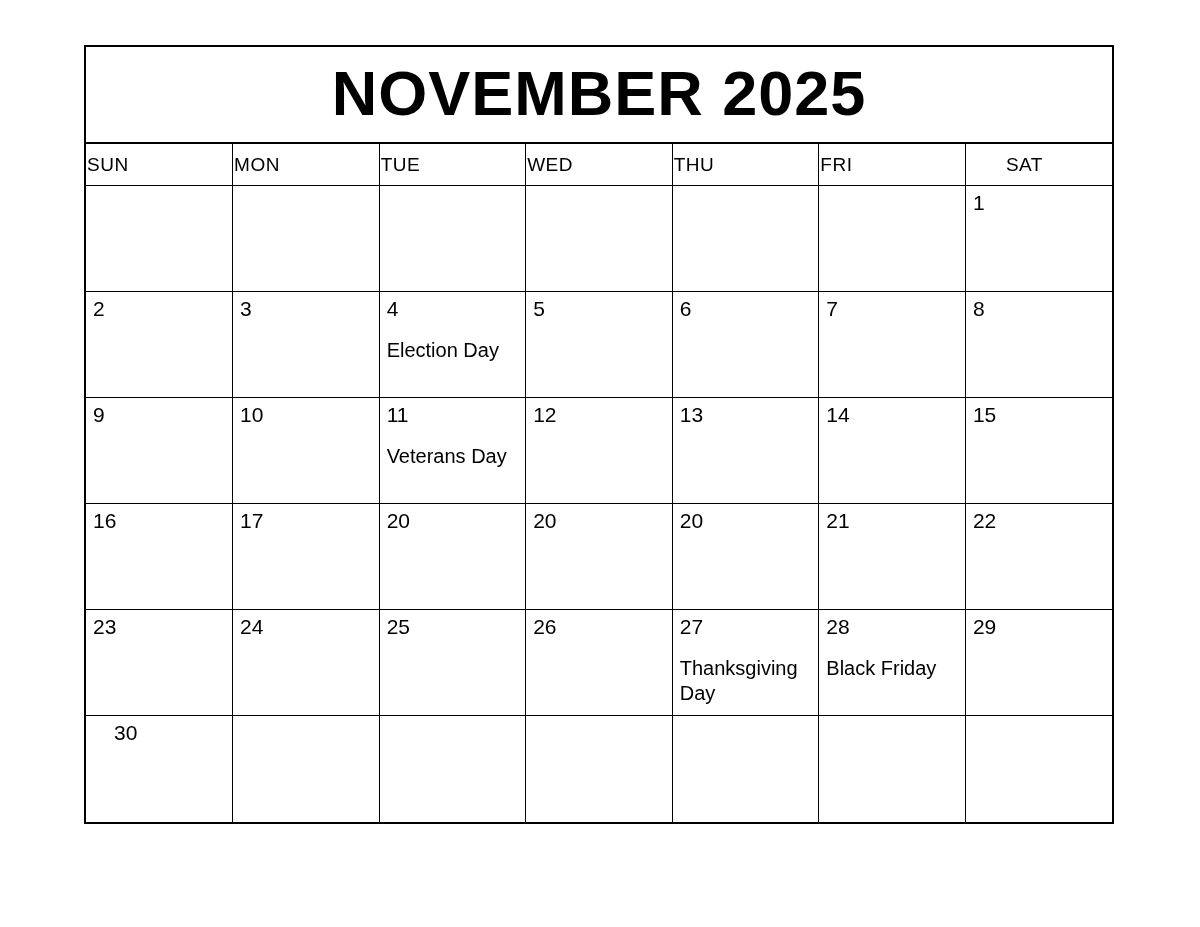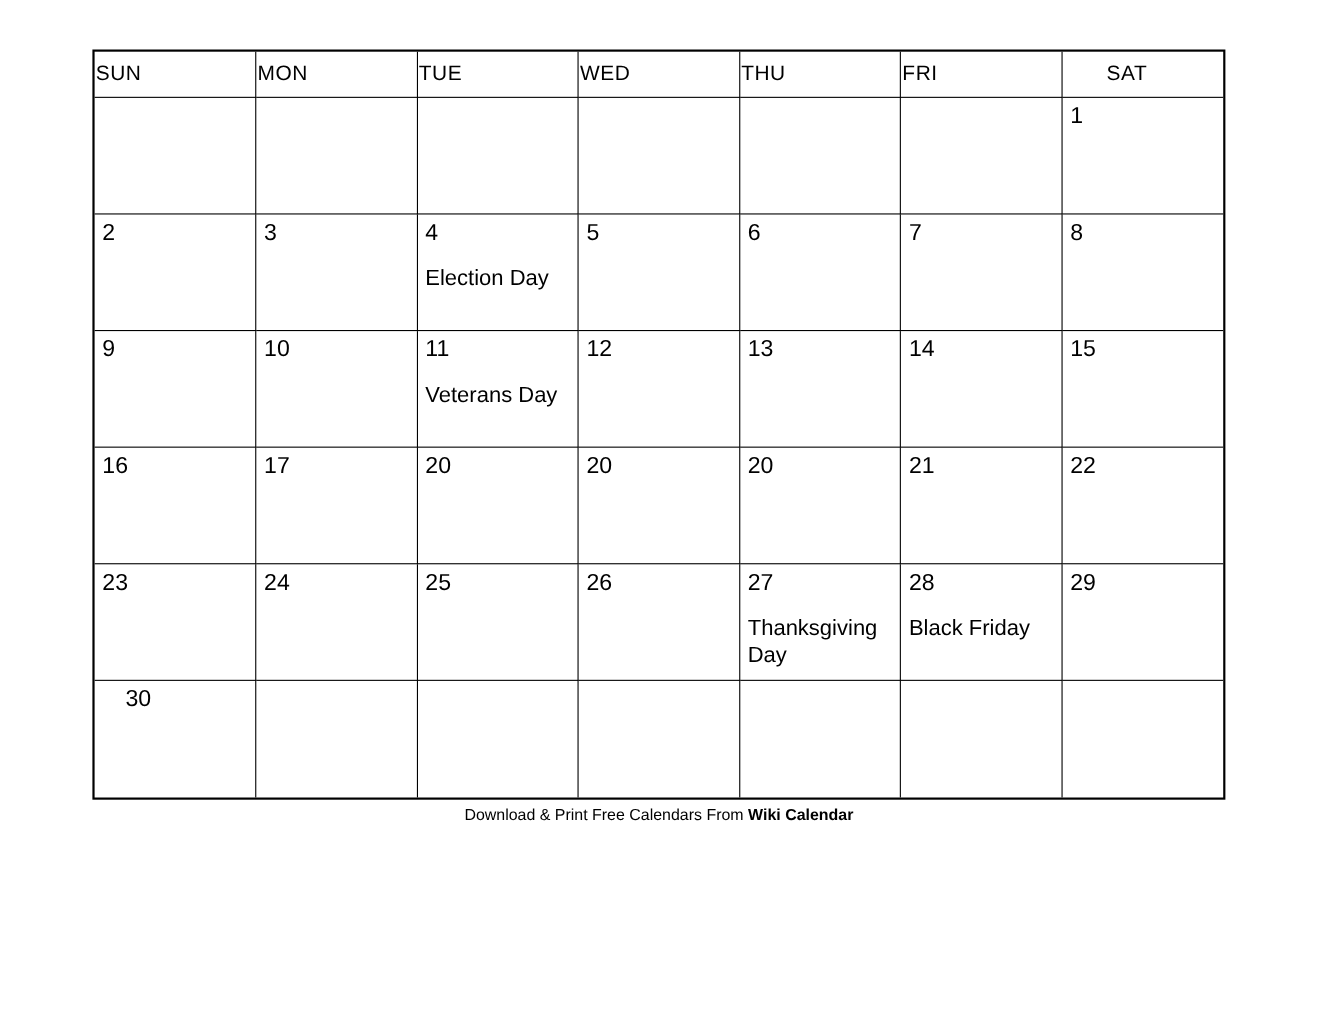--- a/index.html
+++ b/index.html
@@ -91,20 +91,23 @@
   .footer .brand {
     font-weight: bold;
   }
 </style>
 </head>
 <body>
 
 <div class="calendar-page">
   <div class="calendar-frame">
 
+    <div class="title-bar">
+      <h1>NOVEMBER 2025</h1>
+    </div>
 
     <table class="cal">
       <thead>
         <tr>
           <th>SUN</th>
           <th>MON</th>
           <th>TUE</th>
           <th>WED</th>
           <th>THU</th>
           <th>FRI</th>
@@ -290,16 +293,13 @@
           <td>
             <span class="daynum"></span>
             <span class="holiday"></span>
           </td>
         </tr>
       </tbody>
     </table>
 
   </div>
 
-  <div class="footer">
-    <span>Download &amp; Print Free Calendars From </span><span class="brand">Wiki Calendar</span>
-  </div>
 </div>
 
 </body></html>

